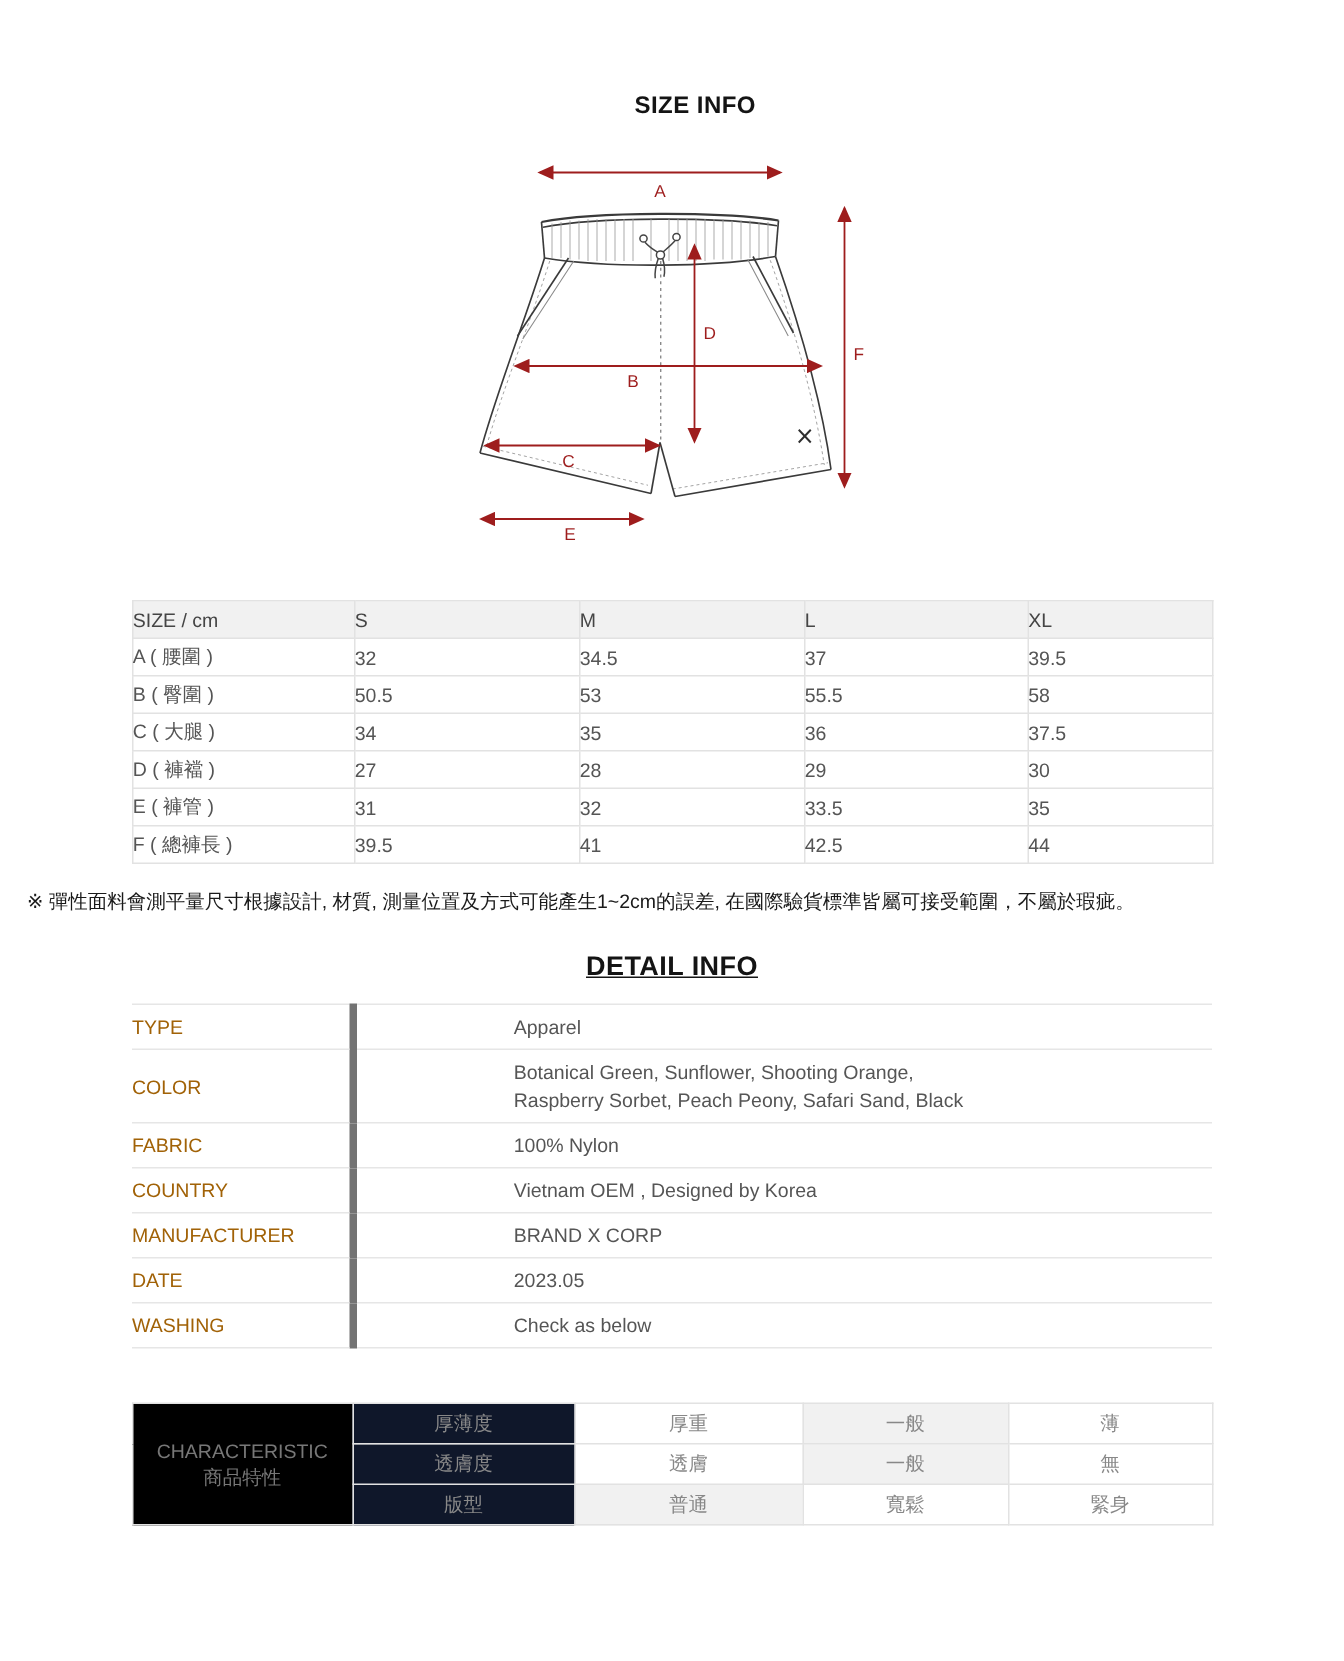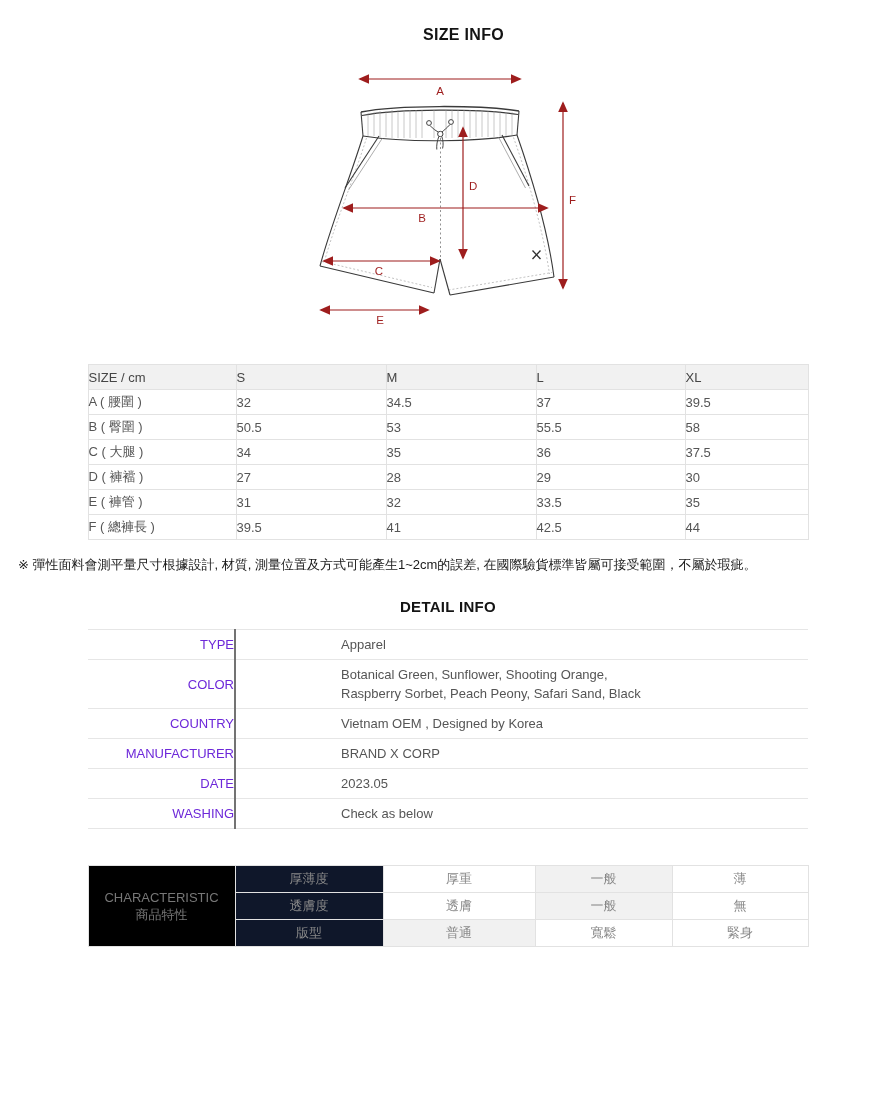--- a/index.html
+++ b/index.html
@@ -6,22 +6,22 @@
   html,body { margin:0; padding:0; }
   body {
     width:896px; min-height:1107px; background:#ffffff;
     font-family:"Liberation Sans","DejaVu Sans",sans-serif;
     color:#555; -webkit-font-smoothing:antialiased;
   }
   .section-title {
     text-align:center; font-weight:bold; color:#141414;
     font-size:16px; letter-spacing:.3px; margin:0;
   }
-  #size-title { padding-top:26px;margin-left:31px; }
-  #detail-title { font-size:15px; margin-top:24px; }
+  #size-title { padding-top:62px;margin-left:31px; }
+  #detail-title { font-size:18px; margin-top:24px;text-decoration:underline; }
 
   .diagram-wrap { width:272px; margin:22px auto 0; }
   .diagram-wrap svg { display:block; }
 
   table { border-collapse:collapse; }
   .size-table {
     width:720px; margin:30px auto 0; table-layout:fixed; font-size:13px;
   }
   .size-table th, .size-table td {
     border:1px solid #e2e2e2; text-align:left; height:25px;
@@ -30,22 +30,22 @@
   .size-table th { background:#f1f1f1; color:#454545; }
 
   .disclaimer {
     margin:16px 10px 0 18px; font-size:13px; color:#1a1a1a; line-height:18px;
   }
 
   .detail-table { width:720px; margin:14px auto 0; font-size:13px; }
   .detail-table tr { border-top:1px solid #e6e6e6; }
   .detail-table tr:last-child { border-bottom:1px solid #e6e6e6; }
   .detail-table td.dlabel {
-    width:147px; text-align:right; border-right:2px solid #737373;
-    color:#6d28d9; padding:5px 0;
+    width:147px; text-align:left; border-right:5px solid #737373;
+    color:#a16207; padding:5px 0;
   }
   .detail-table td.dvalue { padding:5px 0 5px 105px; color:#555; }
   .detail-table td.dvalue div { line-height:19px; }
   .detail-table td.dvalue div:empty { display:none; }
 
   .char-table { width:720px; margin:36px auto 0; table-layout:fixed; font-size:13px; }
   .char-table td {
     border:1px solid #e2e2e2; height:27px; text-align:center;
     color:#888; padding:1px 0;
   }
@@ -211,20 +211,27 @@
       </td>
     </tr>
     <tr>
       <td class="dlabel">COLOR</td>
       <td class="dvalue">
         <div>Botanical Green, Sunflower, Shooting Orange,</div>
         <div>Raspberry Sorbet, Peach Peony, Safari Sand, Black</div>
       </td>
     </tr>
     <tr>
+      <td class="dlabel">FABRIC</td>
+      <td class="dvalue">
+        <div>100% Nylon</div>
+
+      </td>
+    </tr>
+    <tr>
       <td class="dlabel">COUNTRY</td>
       <td class="dvalue">
         <div>Vietnam OEM , Designed by Korea</div>
 
       </td>
     </tr>
     <tr>
       <td class="dlabel">MANUFACTURER</td>
       <td class="dvalue">
         <div>BRAND X CORP</div>

